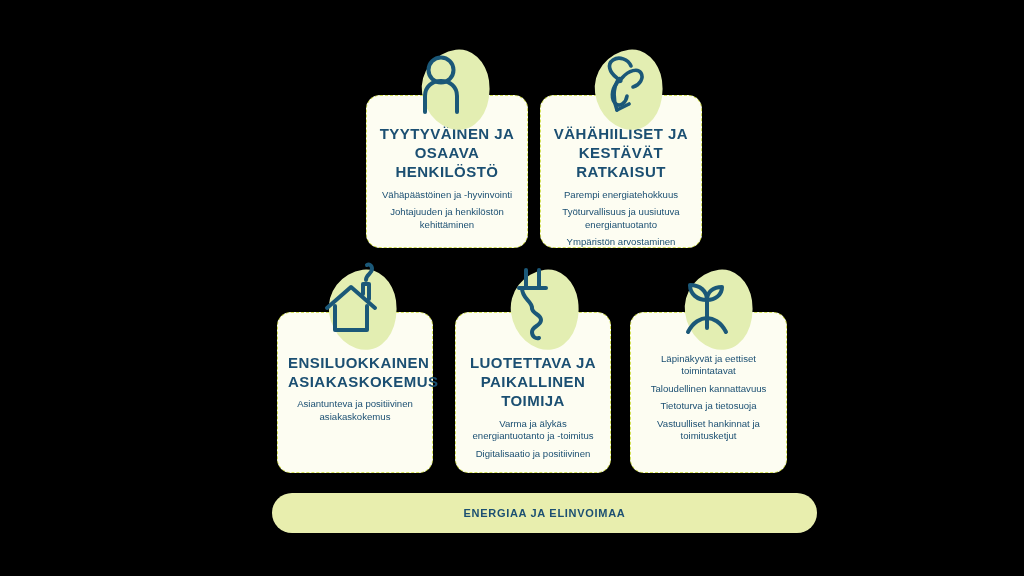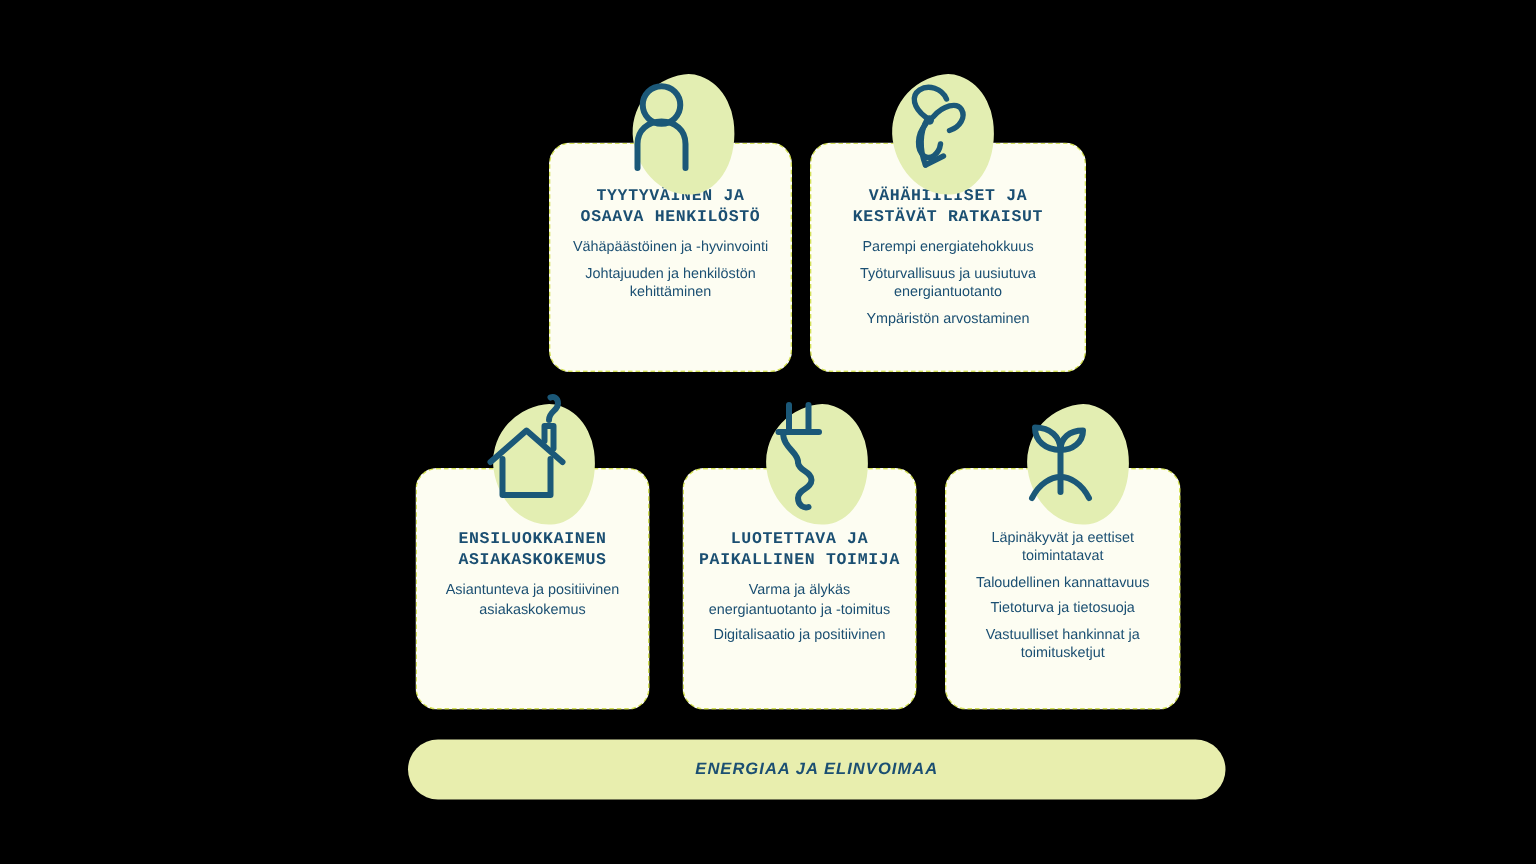--- a/index.html
+++ b/index.html
@@ -35,25 +35,24 @@
     position: absolute;
     left: 0;
     right: 0;
     text-align: center;
     padding: 0 10px;
     box-sizing: border-box;
   }
   .card-title {
     color: #1b4f72;
     font-weight: bold;
-    font-size: 11px;
+    font-size: 15px;
     letter-spacing: 0.45px;
     line-height: 1.28;
     margin: 0 0 7px 0;
-    font-family: Liberation Mono, monospace;
   }
   .card-line {
     color: #1b4f72;
     font-size: 9.6px;
     line-height: 1.3;
     margin: 0 0 5px 0;
     font-weight: normal;
   }
   .card-line:last-child { margin-bottom: 0; }
 
@@ -95,21 +94,20 @@
     display: flex;
     align-items: center;
     justify-content: center;
     z-index: 3;
   }
   #footer-bar .footer-text {
     color: #1b4f72;
     font-weight: bold;
     font-size: 11px;
     letter-spacing: 0.7px;
-    font-style: italic;
   }
 </style>
 </head>
 <body>
 
 <div id="stage">
 
   <div class="card" style="left:366px; top:95px; width:162px; height:153px;">
     <div class="card-inner" style="top:28px;">
       <div class="card-title">TYYTYVÄINEN JA OSAAVA HENKILÖSTÖ</div>
@@ -118,21 +116,21 @@
     </div>
   </div>
   <div class="icon-wrap" style="left:400px; top:38px;">
     <div class="blob"></div>
     <svg class="glyph" viewBox="0 0 96 96">
       <circle cx="41" cy="32" r="12.5" fill="none" stroke="#1b5878" stroke-width="4"></circle>
       <path d="M25 74 L25 58 C25 48.5 32 43 41 43 C50 43 57 48.5 57 58 L57 74" fill="none" stroke="#1b5878" stroke-width="4" stroke-linecap="round"></path>
     </svg>
   </div>
 
-  <div class="card" style="left:540px; top:95px; width:184px; height:153px;padding-left:16px;">
+  <div class="card" style="left:540px; top:95px; width:162px; height:153px;padding-left:16px;">
     <div class="card-inner" style="top:28px;">
       <div class="card-title">VÄHÄHIILISET JA KESTÄVÄT RATKAISUT</div>
       <div class="card-line">Parempi energiatehokkuus</div>
       <div class="card-line">Työturvallisuus ja uusiutuva energiantuotanto</div>
       <div class="card-line">Ympäristön arvostaminen</div>
     </div>
   </div>
   <div class="icon-wrap" style="left:573px; top:38px;">
     <div class="blob"></div>
     <svg class="glyph" viewBox="0 0 96 96">

